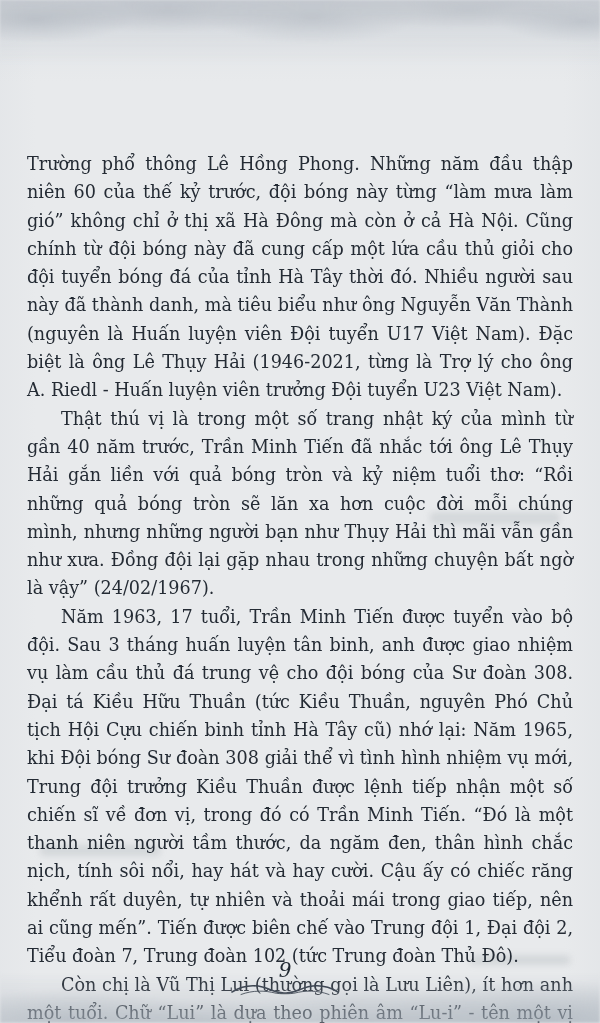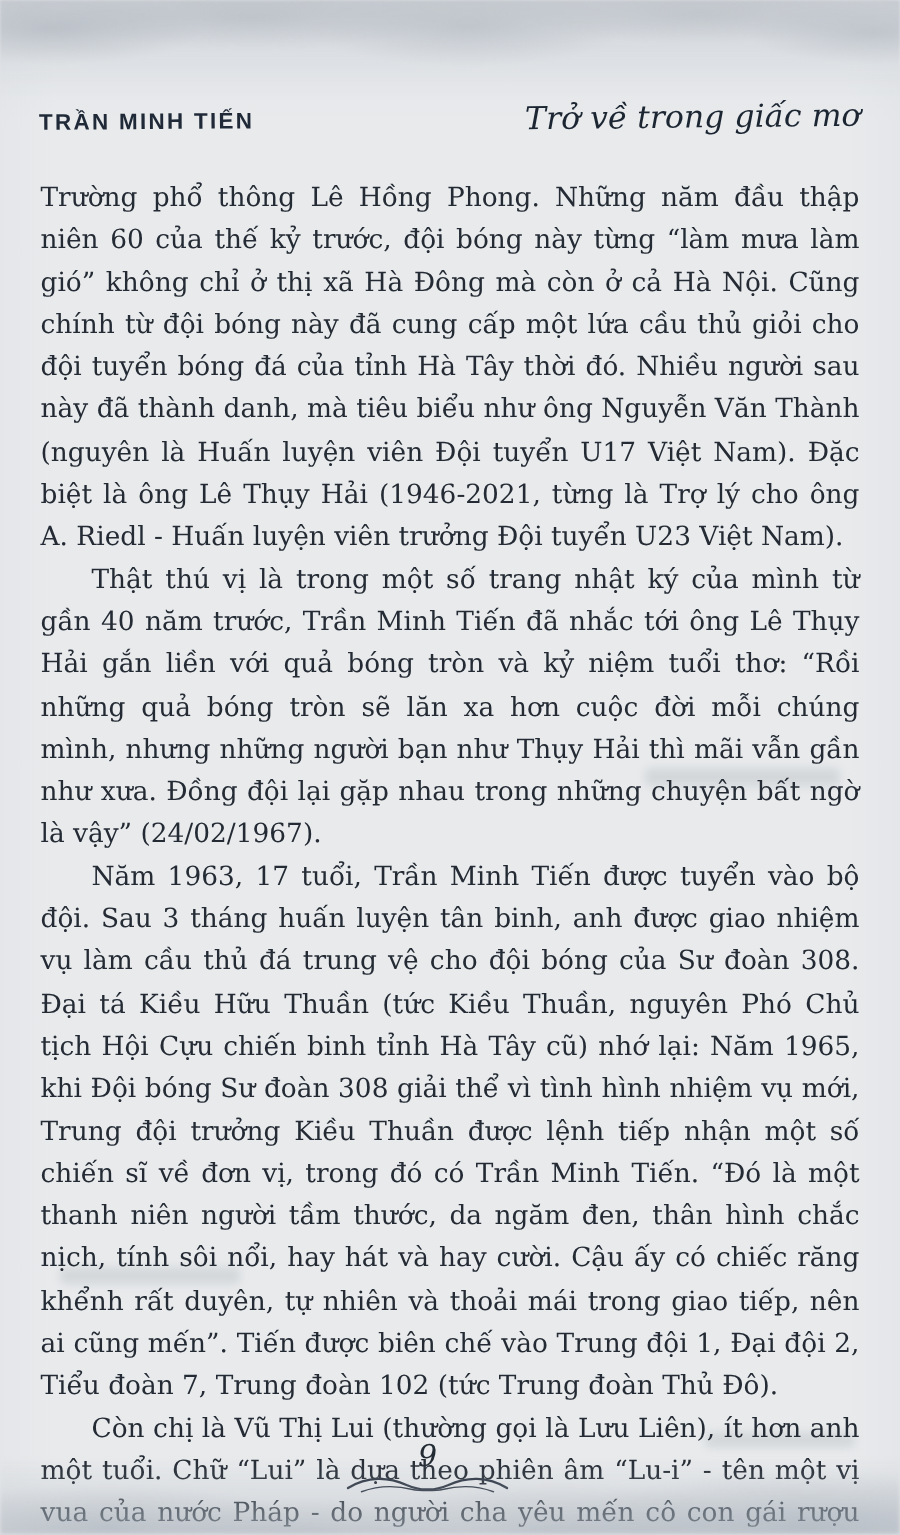--- a/index.html
+++ b/index.html
@@ -86,21 +86,21 @@
     left: 27px; right: 27px; top: 118px;
     text-align: justify;
     font-size: 17.6px;
     line-height: 28.3px;
     color: #242b34;
   }
   .body-text p {
     margin: 0;
     text-indent: 34px;
   }
-  .body-text p.no-indent { text-indent: 0; }
+  .body-text p.no-indent { text-indent: 0; margin-top: 32px; }
 
   .footer {
     position: absolute;
     left: 0; right: 30px; bottom: 26px;
     display: flex;
     flex-direction: column;
     align-items: center;
   }
   .page-number {
     font-family: "DejaVu Serif", serif;
@@ -116,24 +116,20 @@
 <body>
 
 <div class="page">
 
   <div class="top-texture"></div>
 
   <div class="bleed bleed-1"></div>
   <div class="bleed bleed-2"></div>
   <div class="bleed bleed-3"></div>
 
-  <div class="header">
-    <span class="running-head">TRẦN MINH TIẾN</span>
-    <span class="book-title">Trở về trong giấc mơ</span>
-  </div>
 
   <div class="body-text">
     <p class="no-indent">Trường phổ thông Lê Hồng Phong. Những năm đầu thập niên 60 của thế kỷ trước, đội bóng này từng “làm mưa làm gió” không chỉ ở thị xã Hà Đông mà còn ở cả Hà Nội. Cũng chính từ đội bóng này đã cung cấp một lứa cầu thủ giỏi cho đội tuyển bóng đá của tỉnh Hà Tây thời đó. Nhiều người sau này đã thành danh, mà tiêu biểu như ông Nguyễn Văn Thành (nguyên là Huấn luyện viên Đội tuyển U17 Việt Nam). Đặc biệt là ông Lê Thụy Hải (1946-2021, từng là Trợ lý cho ông A. Riedl - Huấn luyện viên trưởng Đội tuyển U23 Việt Nam).</p>
     <p>Thật thú vị là trong một số trang nhật ký của mình từ gần 40 năm trước, Trần Minh Tiến đã nhắc tới ông Lê Thụy Hải gắn liền với quả bóng tròn và kỷ niệm tuổi thơ: “Rồi những quả bóng tròn sẽ lăn xa hơn cuộc đời mỗi chúng mình, nhưng những người bạn như Thụy Hải thì mãi vẫn gần như xưa. Đồng đội lại gặp nhau trong những chuyện bất ngờ là vậy” (24/02/1967).</p>
     <p>Năm 1963, 17 tuổi, Trần Minh Tiến được tuyển vào bộ đội. Sau 3 tháng huấn luyện tân binh, anh được giao nhiệm vụ làm cầu thủ đá trung vệ cho đội bóng của Sư đoàn 308. Đại tá Kiều Hữu Thuần (tức Kiều Thuần, nguyên Phó Chủ tịch Hội Cựu chiến binh tỉnh Hà Tây cũ) nhớ lại: Năm 1965, khi Đội bóng Sư đoàn 308 giải thể vì tình hình nhiệm vụ mới, Trung đội trưởng Kiều Thuần được lệnh tiếp nhận một số chiến sĩ về đơn vị, trong đó có Trần Minh Tiến. “Đó là một thanh niên người tầm thước, da ngăm đen, thân hình chắc nịch, tính sôi nổi, hay hát và hay cười. Cậu ấy có chiếc răng khểnh rất duyên, tự nhiên và thoải mái trong giao tiếp, nên ai cũng mến”. Tiến được biên chế vào Trung đội 1, Đại đội 2, Tiểu đoàn 7, Trung đoàn 102 (tức Trung đoàn Thủ Đô).</p>
     <p>Còn chị là Vũ Thị Lui (thường gọi là Lưu Liên), ít hơn anh một tuổi. Chữ “Lui” là dựa theo phiên âm “Lu-i” - tên một vị vua của nước Pháp - do người cha yêu mến cô con gái rượu đặt cho. Ông có kiến thức</p>
   </div>
 
   <div class="footer">
     <span class="page-number">9</span>

